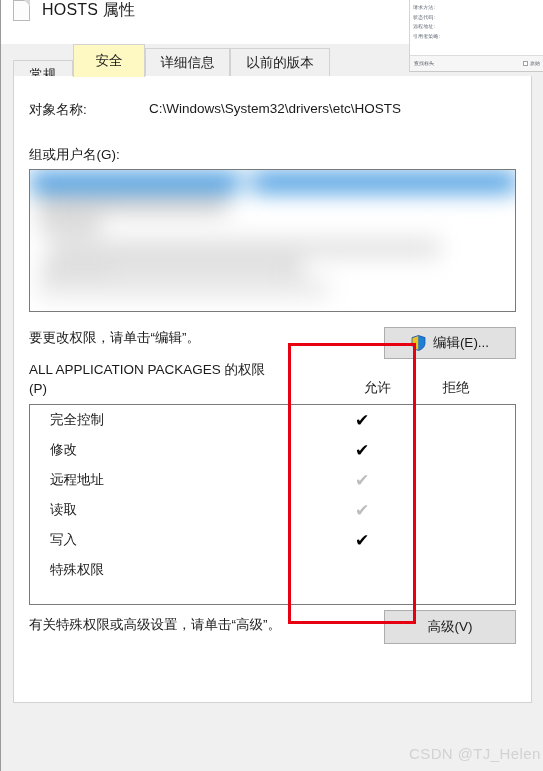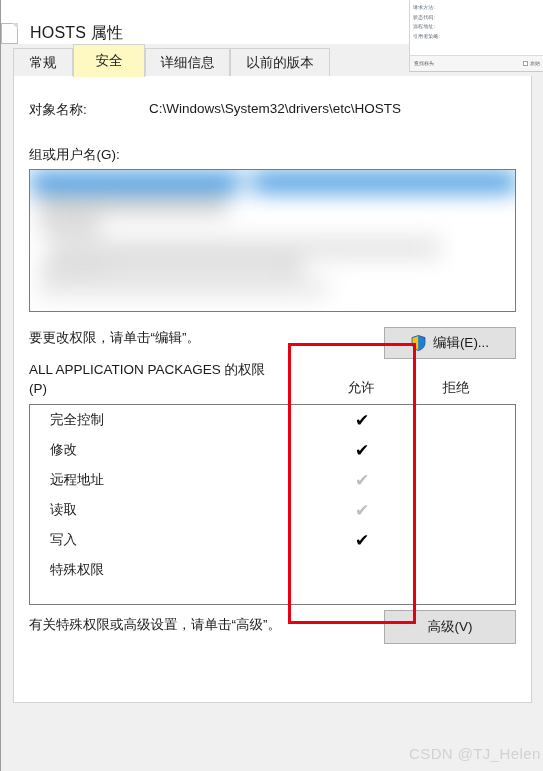--- a/index.html
+++ b/index.html
@@ -31,22 +31,23 @@
   }
 
   
   .titlebar {
     position: absolute;
     left: 0; top: 0;
     width: 543px;
     height: 44px;
     background: #ffffff;
     display: flex;
-    align-items: flex-end;
-    box-sizing: border-box;
+    align-items: flex-start;
+    box-sizing: border-box;
+    padding-left: 12px;
   }
   .file-icon {
     position: relative;
     width: 17px;
     height: 21px;
     flex: 0 0 auto;
     margin-right: 12px;
   }
   .file-icon .sheet {
     position: absolute;
@@ -253,21 +254,21 @@
     width: 250px;
     font-size: 13.5px;
     color: #1a1a1a;
     line-height: 19px;
   }
   .col-allow {
     position: absolute;
     left: 330px;
     top: 379px;
     width: 60px;
-    text-align: center;
+    text-align: right;
     font-size: 13.5px;
     color: #1a1a1a;
   }
   .col-deny {
     position: absolute;
     left: 425px;
     top: 379px;
     width: 60px;
     text-align: center;
     font-size: 13.5px;
@@ -375,21 +376,21 @@
 
     <div class="titlebar">
       <div class="file-icon">
         <div class="sheet"></div>
         <div class="fold"></div>
       </div>
       <div class="title-text">HOSTS 属性</div>
     </div>
 
     <div class="tabstrip">
-      <div class="tab" style="left:0px;width:60px;">常规</div>
+      <div class="tab" style="left:0px;width:60px;margin-top:12px;">常规</div>
       <div class="tab active" style="left:60px;width:72px;">安全</div>
       <div class="tab" style="left:132px;width:85px;text-align:center;">详细信息</div>
       <div class="tab" style="left:217px;width:100px;">以前的版本</div>
     </div>
 
     <div class="tabpage"></div>
 
     <div class="lbl obj-name-label">对象名称:</div>
     <div class="lbl obj-name-value">C:\Windows\System32\drivers\etc\HOSTS</div>
 

